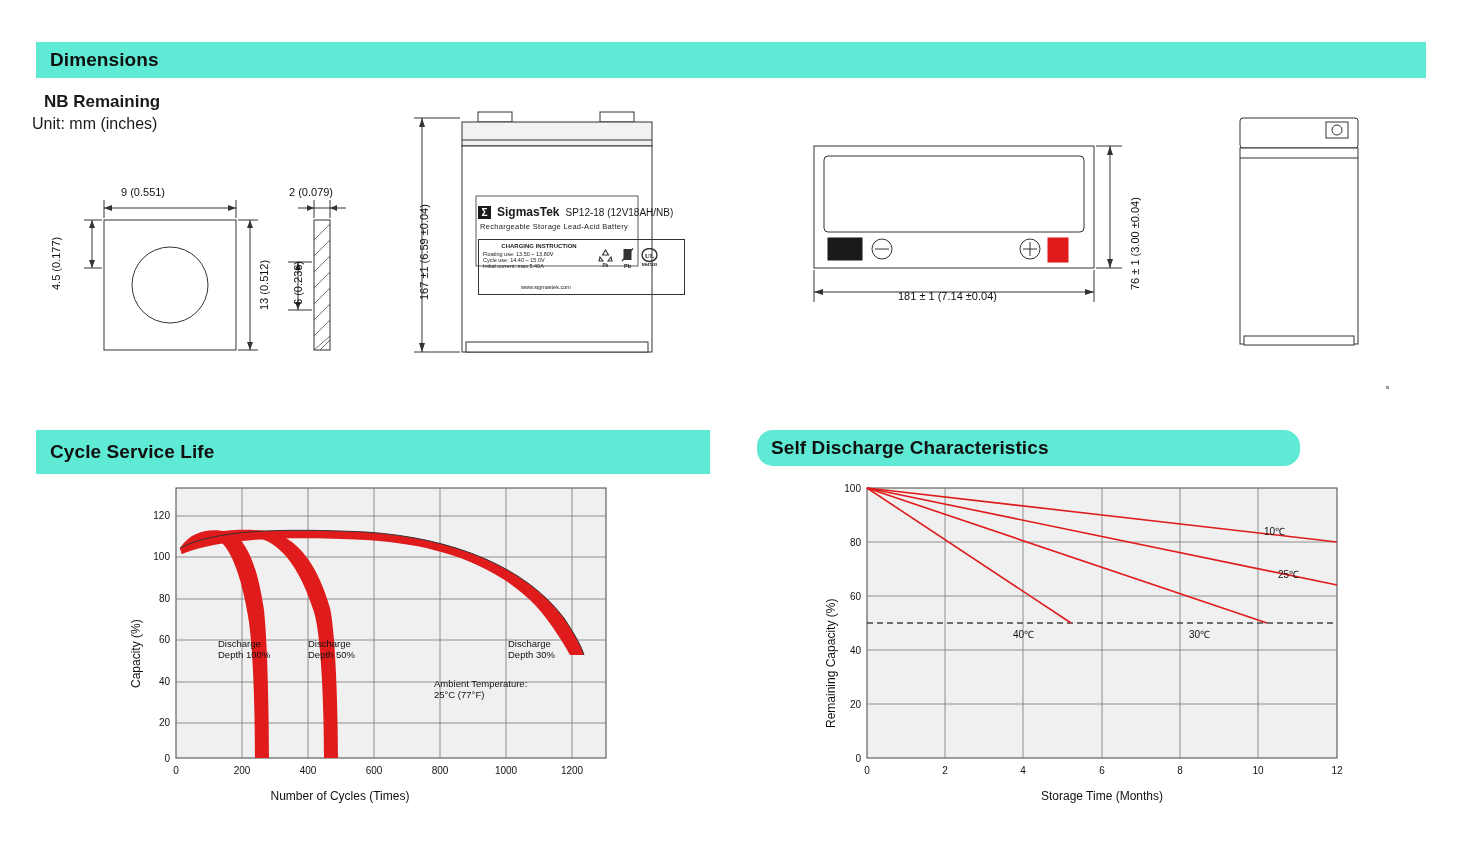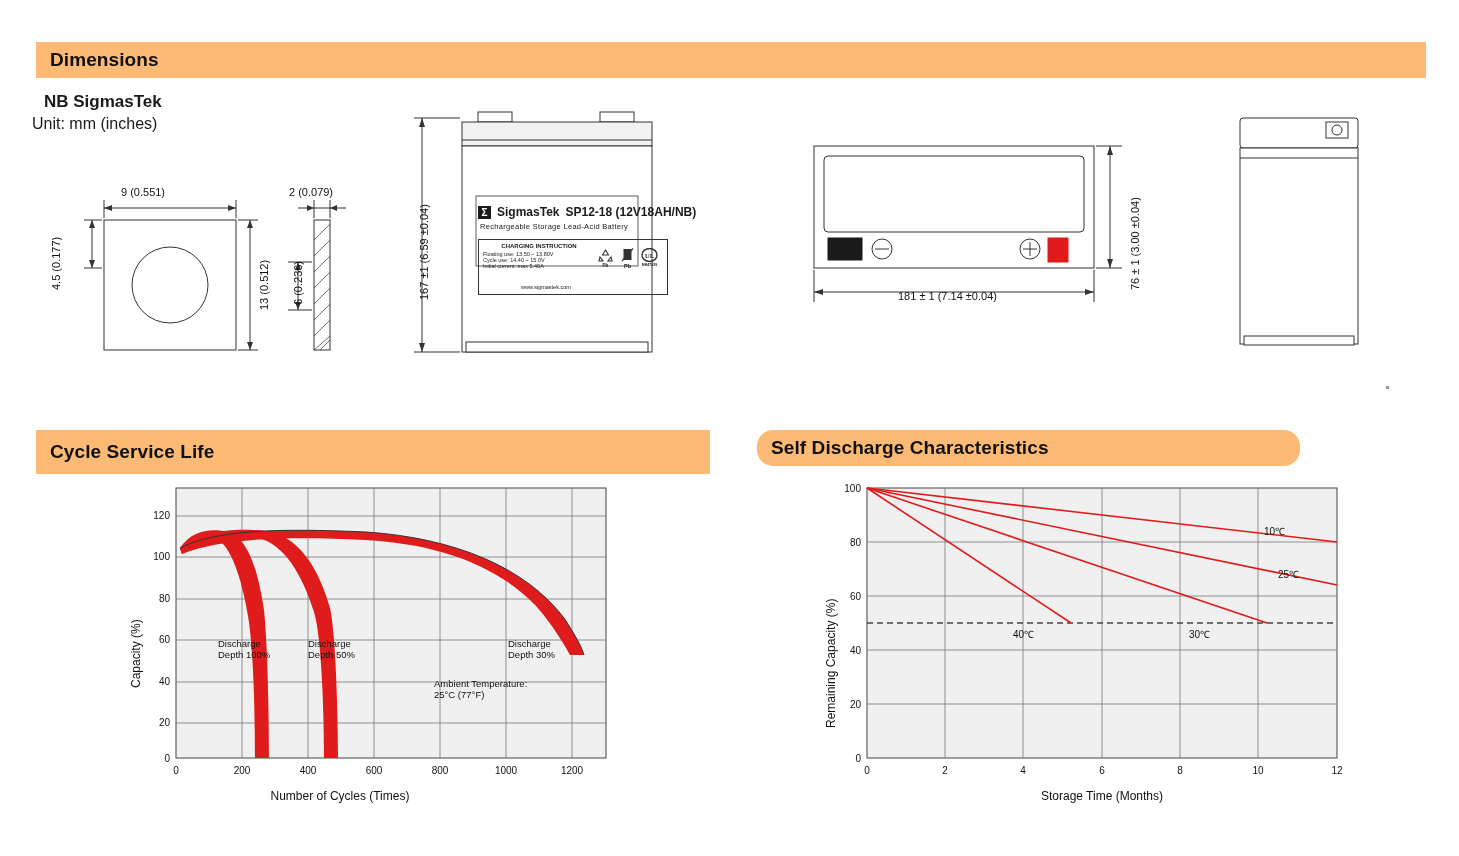--- a/index.html
+++ b/index.html
@@ -6,21 +6,21 @@
   body{
     width:1459px;height:856px;
     background:#ffffff;
     font-family:"Liberation Sans", sans-serif;
     color:#1a1a1a;
     position:relative;
     overflow:hidden;
   }
   .section-bar{
     position:absolute;
-    background:#fdba74;
+    background:#5eead4;
     display:flex;align-items:center;
     padding-left:14px;
     box-sizing:border-box;
   }
   .section-bar .title{
     font-size:19px;font-weight:bold;color:#111;
     letter-spacing:0.1px;
   }
   #dimensions-bar{left:36px;top:42px;width:1390px;height:36px;}
   #cycle-bar{left:36px;top:430px;width:674px;height:44px;}
@@ -35,21 +35,21 @@
 
   .abs{position:absolute;}
 </style>
 </head>
 <body>
 
 <div class="section-bar" id="dimensions-bar">
   <span class="title">Dimensions</span>
 </div>
 
-<div id="nb-terminal-title">NB SigmasTek</div>
+<div id="nb-terminal-title">NB Remaining</div>
 <div id="nb-unit">Unit: mm (inches)</div>
 
 <div class="abs" style="left:36px;top:170px;">
   <svg width="340" height="210" viewBox="0 0 340 210" xmlns="http://www.w3.org/2000/svg">
     <g stroke="#333" fill="none" stroke-width="1">
 
       <rect x="68" y="50" width="132" height="130"></rect>
       <circle cx="134" cy="115" r="38"></circle>
 
       <line x1="68" y1="30" x2="68" y2="48"></line>
@@ -130,24 +130,24 @@
     </g>
   </svg>
 </div>
 
 <div class="abs label" style="left:418px;top:300px;transform:rotate(-90deg);transform-origin:0 0;white-space:nowrap;">167 ±1 (6.59 ±0.04)</div>
 
 <div class="abs" style="left:478px;top:205px;width:220px;">
   <div style="display:flex;align-items:baseline;gap:6px;">
     <span style="display:inline-block;width:13px;height:13px;background:#1a1a1a;color:#fff;font-size:10px;line-height:13px;text-align:center;font-weight:bold;">Σ</span>
     <span style="font-size:12px;font-weight:bold;">SigmasTek</span>
-    <span style="font-size:12px;font-weight:bold;">SP12-18 (12V18AH/NB)</span>
+    <span style="font-size:10px;font-weight:normal;">SP12-18 (12V18AH/NB)</span>
   </div>
   <div style="font-size:7.5px;margin-top:3px;margin-left:2px;letter-spacing:0.3px;">Rechargeable Storage Lead-Acid Battery</div>
-  <div style="margin-top:8px;border:0.8px solid #333;width:190px;height:56px;box-sizing:border-box;padding:3px 4px;position:relative;">
+  <div style="margin-top:8px;border:0.8px solid #333;width:207px;height:56px;box-sizing:border-box;padding:3px 4px;position:relative;">
     <div style="font-size:6px;font-weight:bold;text-align:center;width:112px;">CHARGING INSTRUCTION</div>
     <div style="font-size:5.5px;margin-top:2px;">Floating use: 13.50 ~ 13.80V</div>
     <div style="font-size:5.5px;">Cycle use: 14.40 ~ 15.0V</div>
     <div style="font-size:5.5px;">Initial current: max 5.40A</div>
     <div style="font-size:5.5px;position:absolute;left:42px;bottom:4px;">www.sigmastek.com</div>
 
     <div style="position:absolute;left:118px;top:8px;display:flex;gap:7px;align-items:flex-start;">
       <div style="text-align:center;">
         <svg width="17" height="15" viewBox="0 0 17 15">
             <g fill="none" stroke="#333" stroke-width="1.1">

